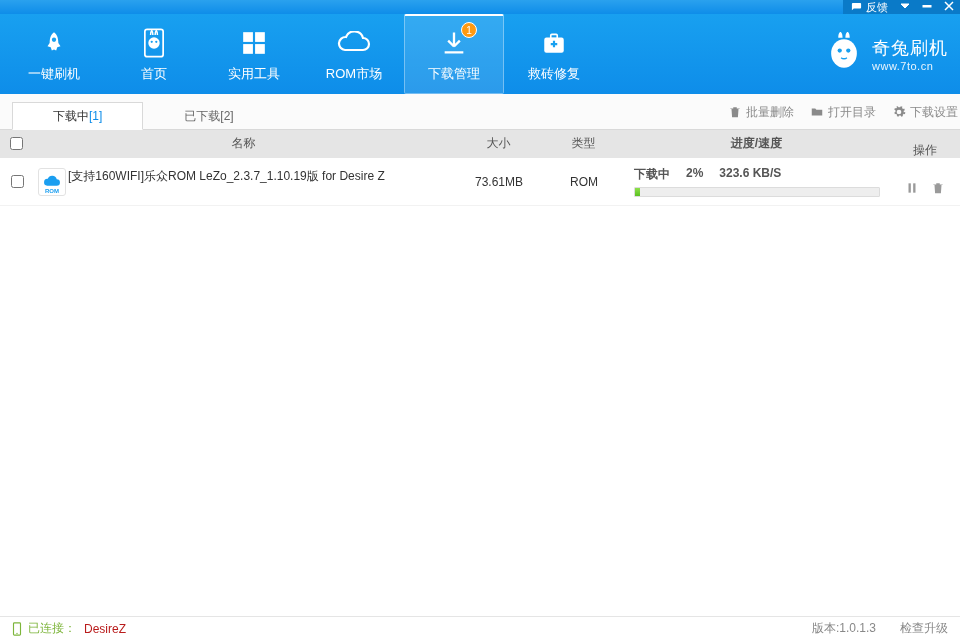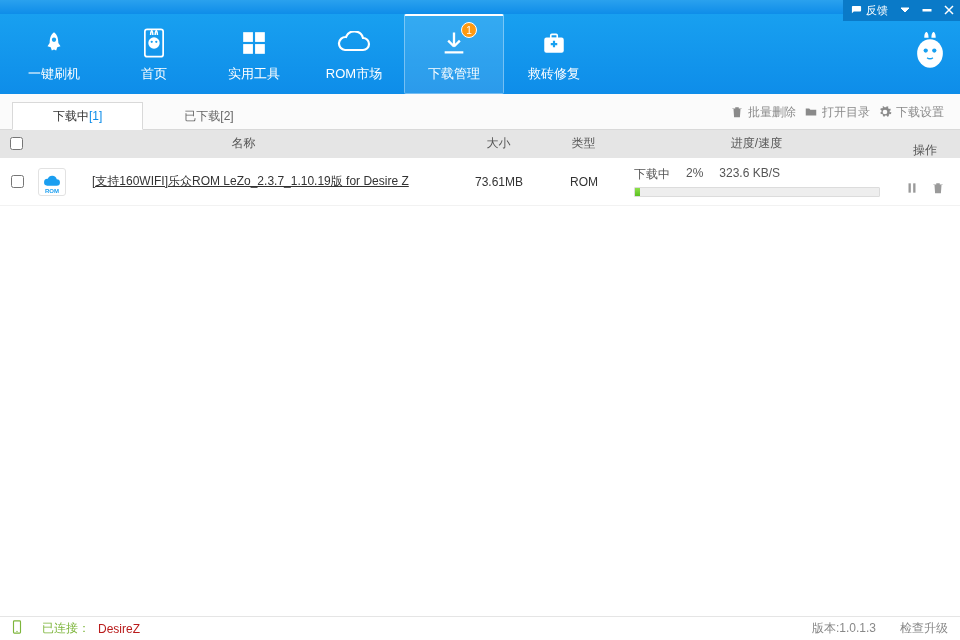--- a/index.html
+++ b/index.html
@@ -1,20 +1,20 @@
 <!DOCTYPE html>
 <html><head>
 <meta charset="utf-8">
 <style>
 * { margin: 0; padding: 0; box-sizing: border-box; font-family: "Microsoft YaHei", Arial, sans-serif; }
 body { width: 960px; height: 640px; background: #fff; overflow: hidden; display: flex; flex-direction: column; }
 
 
 .titlebar { height: 14px; background: linear-gradient(180deg,#2aa1ee,#0e8de9); position: relative; }
-.titlebar-right { position: absolute; right: 0; top: 0; display: flex; align-items: center; height: 21px; background: #0a7ac8; padding: 0 6px 0 8px; gap: 12px; color: #fff; font-size: 11px; }
+.titlebar-right { position: absolute; right: 0; top: 0; display: flex; align-items: center; height: 14px; background: #0a7ac8; padding: 0 6px 0 8px; gap: 12px; color: #fff; font-size: 11px; }
 .titlebar-right .winbtn svg { width: 10px; height: 10px; fill: #fff; stroke: #fff; }
 .titlebar-right .fb { display: flex; align-items: center; gap: 4px; }
 
 
 .header { height: 80px; background: linear-gradient(180deg,#18a0f0,#0e8de9); display: flex; align-items: center; padding: 0 12px 0 4px; }
 .nav { display: flex; height: 100%; }
 .nav-item { width: 100px; display: flex; flex-direction: column; align-items: center; justify-content: center; color: #fff; font-size: 13px; gap: 6px; position: relative; border-top: 2px solid transparent; }
 .nav-item.active { background: rgba(255,255,255,0.12); border: 1px solid rgba(255,255,255,0.35); border-top: 2px solid #fff; border-radius: 2px; }
 .nav-item .icon { height: 32px; display: flex; align-items: center; justify-content: center; }
 .nav-item .icon svg { fill: #fff; }
@@ -23,56 +23,56 @@
 .brand .rabbit svg { fill: #fff; }
 .brand .brand-text { display: flex; flex-direction: column; align-items: flex-start; }
 .brand .brand-text .name { font-size: 18px; font-weight: 500; letter-spacing: 1px; }
 .brand .brand-text .url { font-size: 11px; opacity: .9; letter-spacing: .5px; }
 
 
 .subbar { height: 36px; border-bottom: 1px solid #d9d9d9; display: flex; align-items: flex-end; padding: 0 12px; gap: 0; font-size: 12px; color: #666; position: relative; background: #fbfbfb; }
 .tab { height: 28px; padding: 0 40px; display: flex; align-items: center; border: 1px solid transparent; margin-bottom: -1px; cursor: pointer; }
 .tab.active { background: #fff; border: 1px solid #d9d9d9; border-bottom: 1px solid #fff; color: #333; }
 .tab .count { color: #0e8de9; }
-.subbar-actions { position: absolute; right: 16px; top: 0; height: 36px; display: flex; align-items: center; gap: 8px; color: #8a8a8a; font-size: 12px; }
+.subbar-actions { position: absolute; right: 2px; top: 0; height: 36px; display: flex; align-items: center; gap: 16px; color: #8a8a8a; font-size: 12px; }
 .subbar-actions span { display: flex; align-items: center; gap: 4px; cursor: pointer; }
 .subbar-actions svg { width: 14px; height: 14px; fill: #8a8a8a; }
 
 
 .thead { height: 28px; background: #e5e5e5; border-bottom: 1px solid #e5e5e5; display: flex; align-items: center; font-size: 12px; color: #555; }
 .col-check { width: 34px; display: flex; align-items: center; justify-content: center; }
 .col-name { width: 420px; text-align: center; }
 .col-size { width: 90px; text-align: center; }
 .col-type { width: 80px; text-align: center; }
-.col-progress { flex: 1; text-align: center; }
+.col-progress { flex: 1; text-align: center; font-weight: bold; }
 .col-op { width: 70px; text-align: center; margin-top: 13px; }
 .thead > div { border-right: 1px solid #e5e5e5; height: 100%; display: flex; align-items: center; justify-content: center; }
 .thead > div:first-child, .thead > div:last-child { border-right: none; }
 .thead > div:first-child { border-right: 1px solid #e5e5e5; }
 
 
 .tbody { flex: 1; overflow: auto; }
 .row { min-height: 48px; display: flex; align-items: center; border-bottom: 1px solid #f2f2f2; font-size: 12px; color: #333; padding: 6px 0; }
 .row .col-check, .row .col-size, .row .col-type { display: flex; align-items: center; justify-content: center; }
-.row .col-name { display: flex; align-items: center; gap: 26px; padding-left: 4px; text-align: left; text-decoration: underline; }
+.row .col-name { display: flex; align-items: flex-start; gap: 2px; padding-left: 4px; text-align: left; }
 .rom-icon { width: 28px; height: 28px; border: 1px solid #e2e2e2; border-radius: 3px; display: flex; align-items: center; justify-content: center; position: relative; background: #fff; }
 .rom-icon svg { fill: #1a9ef0; }
 .rom-icon .sub { position: absolute; bottom: 1px; font-size: 6px; color: #1a9ef0; font-weight: bold; }
 .row .col-progress { display: flex; flex-direction: column; align-items: stretch; padding: 0 10px; gap: 4px; }
 .prog-info { display: flex; gap: 16px; font-size: 12px; color: #555; }
 .prog-bar { height: 10px; background: #eee; border: 1px solid #dcdcdc; border-radius: 1px; overflow: hidden; }
 .prog-fill { height: 100%; background: linear-gradient(180deg,#8ee04b,#5cc121); }
 .row .col-op { display: flex; align-items: center; justify-content: center; gap: 12px; color: #9a9a9a; }
 .row .col-op svg { width: 14px; height: 14px; fill: #9a9a9a; cursor: pointer; }
 
 input[type=checkbox] { width: 13px; height: 13px; }
 
 
 .statusbar { height: 24px; border-top: 1px solid #e5e5e5; display: flex; align-items: center; padding: 0 12px; font-size: 12px; color: #888; gap: 8px; }
-.statusbar .conn { display: flex; align-items: flex-start; gap: 20px; color: #7db53b; }
+.statusbar .conn { display: flex; align-items: center; gap: 6px; color: #7db53b; }
 .statusbar .conn svg { width: 10px; height: 14px; fill: #7db53b; }
 .statusbar .dev { color: #b91c1c; }
 .statusbar .right { margin-left: auto; display: flex; gap: 24px; color: #888; }
 </style>
 </head>
 <body>
 
 <div class="titlebar">
   <div class="titlebar-right">
     <span class="fb">
@@ -156,20 +156,24 @@
     </div>
   </div>
   <div class="brand">
     <span class="rabbit"><svg width="36" height="40" viewBox="0 0 24 28">
           <path d="M8 4c0-3 1-4 1.5-4S11 1 11 4m2 0c0-3 1-4 1.5-4S16 1 16 4"></path>
           <ellipse cx="12" cy="15" rx="9" ry="10"></ellipse>
           <circle cx="9" cy="13" r="1.5" fill="#18a0f0"></circle>
           <circle cx="15" cy="13" r="1.5" fill="#18a0f0"></circle>
           <path d="M10 18c1 1 3 1 4 0" stroke="#18a0f0" stroke-width="1" fill="none"></path>
         </svg></span>
+    <span class="brand-text">
+      <span class="name">奇兔刷机</span>
+      <span class="url">www.7to.cn</span>
+    </span>
   </div>
 </div>
 
 <div class="subbar">
   <div class="tab active">
     <span>下载中</span>
       <span class="count">[1]</span>
   </div>
   <div class="tab">
     <span>已下载</span>

